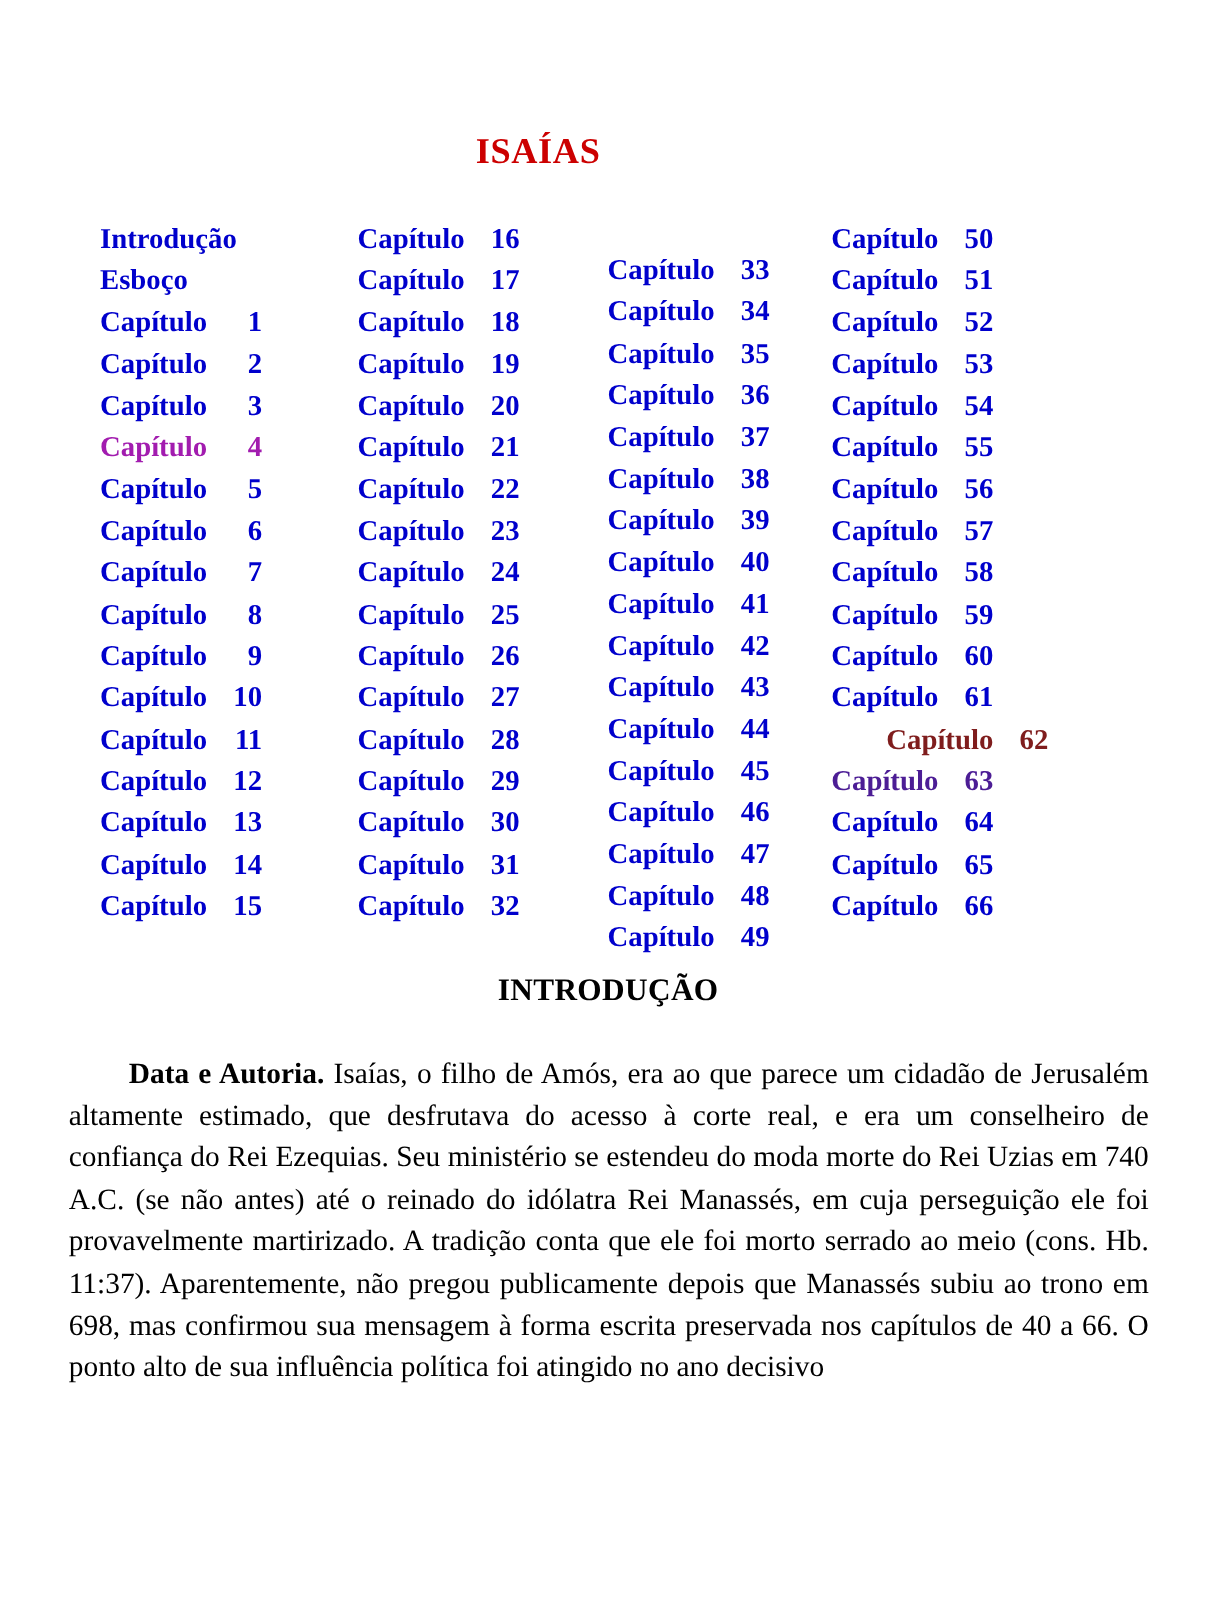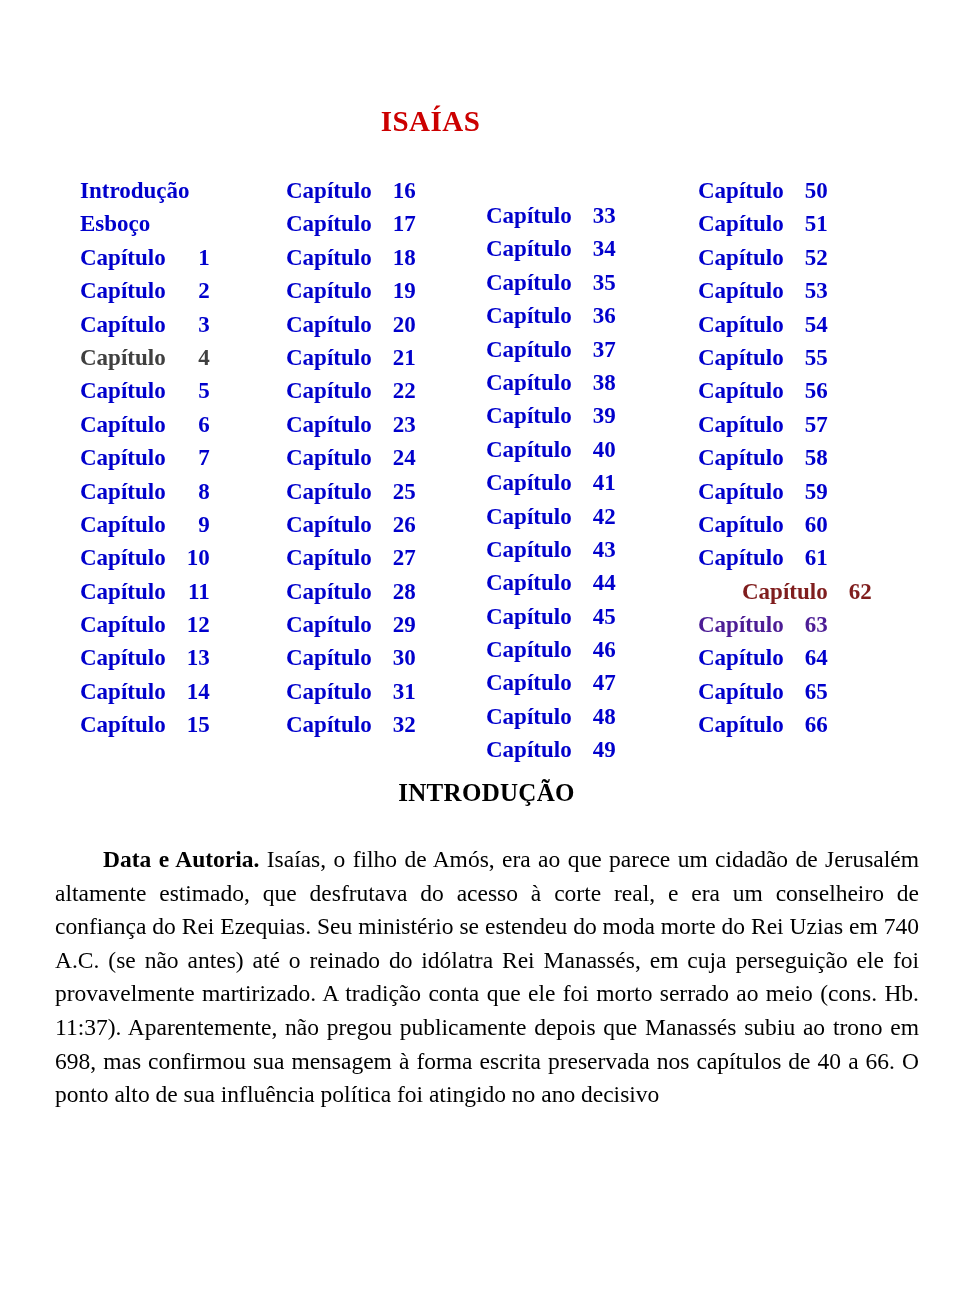--- a/index.html
+++ b/index.html
@@ -70,21 +70,21 @@
   }
   .toc-cell .num {
     display: inline-block;
     width: 34px;
     text-align: right;
     margin-left: 10px;
   }
   .toc-cell.col1 { left: 80px; }
   .toc-cell.col2 { left: 286px; }
   .toc-cell.col3 { left: 486px; margin-top: 25px; }
-  .toc-cell.col4 { left: 698px; }
+  .toc-cell.col4 { left: 665px; }
 
   
   .section-heading {
     position: absolute;
     top: 778px;
     left: 0;
     width: 973px;
     text-align: center;
     font-size: 25px;
     font-weight: bold;
@@ -146,21 +146,21 @@
         <a class="toc-cell col3" href="#" style="text-decoration: none; color: rgb(0, 0, 204);"><span class="lbl">Capítulo</span><span class="num">36</span></a>
         <a class="toc-cell col4" href="#" style="text-decoration: none; color: rgb(0, 0, 204);"><span class="lbl">Capítulo</span><span class="num">53</span></a>
       </div>
       <div class="toc-row">
         <a class="toc-cell col1" href="#" style="text-decoration: none; color: rgb(0, 0, 204);"><span class="lbl">Capítulo</span><span class="num">3</span></a>
         <a class="toc-cell col2" href="#" style="text-decoration: none; color: rgb(0, 0, 204);"><span class="lbl">Capítulo</span><span class="num">20</span></a>
         <a class="toc-cell col3" href="#" style="text-decoration: none; color: rgb(0, 0, 204);"><span class="lbl">Capítulo</span><span class="num">37</span></a>
         <a class="toc-cell col4" href="#" style="text-decoration: none; color: rgb(0, 0, 204);"><span class="lbl">Capítulo</span><span class="num">54</span></a>
       </div>
       <div class="toc-row">
-        <a class="toc-cell col1" href="#" style="text-decoration: none; color: #404040;"><span class="lbl">Capítulo</span><span class="num">4</span></a>
+        <a class="toc-cell col1" href="#" style="text-decoration: none; color: #a21caf;"><span class="lbl">Capítulo</span><span class="num">4</span></a>
         <a class="toc-cell col2" href="#" style="text-decoration: none; color: rgb(0, 0, 204);"><span class="lbl">Capítulo</span><span class="num">21</span></a>
         <a class="toc-cell col3" href="#" style="text-decoration: none; color: rgb(0, 0, 204);"><span class="lbl">Capítulo</span><span class="num">38</span></a>
         <a class="toc-cell col4" href="#" style="text-decoration: none; color: rgb(0, 0, 204);"><span class="lbl">Capítulo</span><span class="num">55</span></a>
       </div>
       <div class="toc-row">
         <a class="toc-cell col1" href="#" style="text-decoration: none; color: rgb(0, 0, 204);"><span class="lbl">Capítulo</span><span class="num">5</span></a>
         <a class="toc-cell col2" href="#" style="text-decoration: none; color: rgb(0, 0, 204);"><span class="lbl">Capítulo</span><span class="num">22</span></a>
         <a class="toc-cell col3" href="#" style="text-decoration: none; color: rgb(0, 0, 204);"><span class="lbl">Capítulo</span><span class="num">39</span></a>
         <a class="toc-cell col4" href="#" style="text-decoration: none; color: rgb(0, 0, 204);"><span class="lbl">Capítulo</span><span class="num">56</span></a>
       </div>

